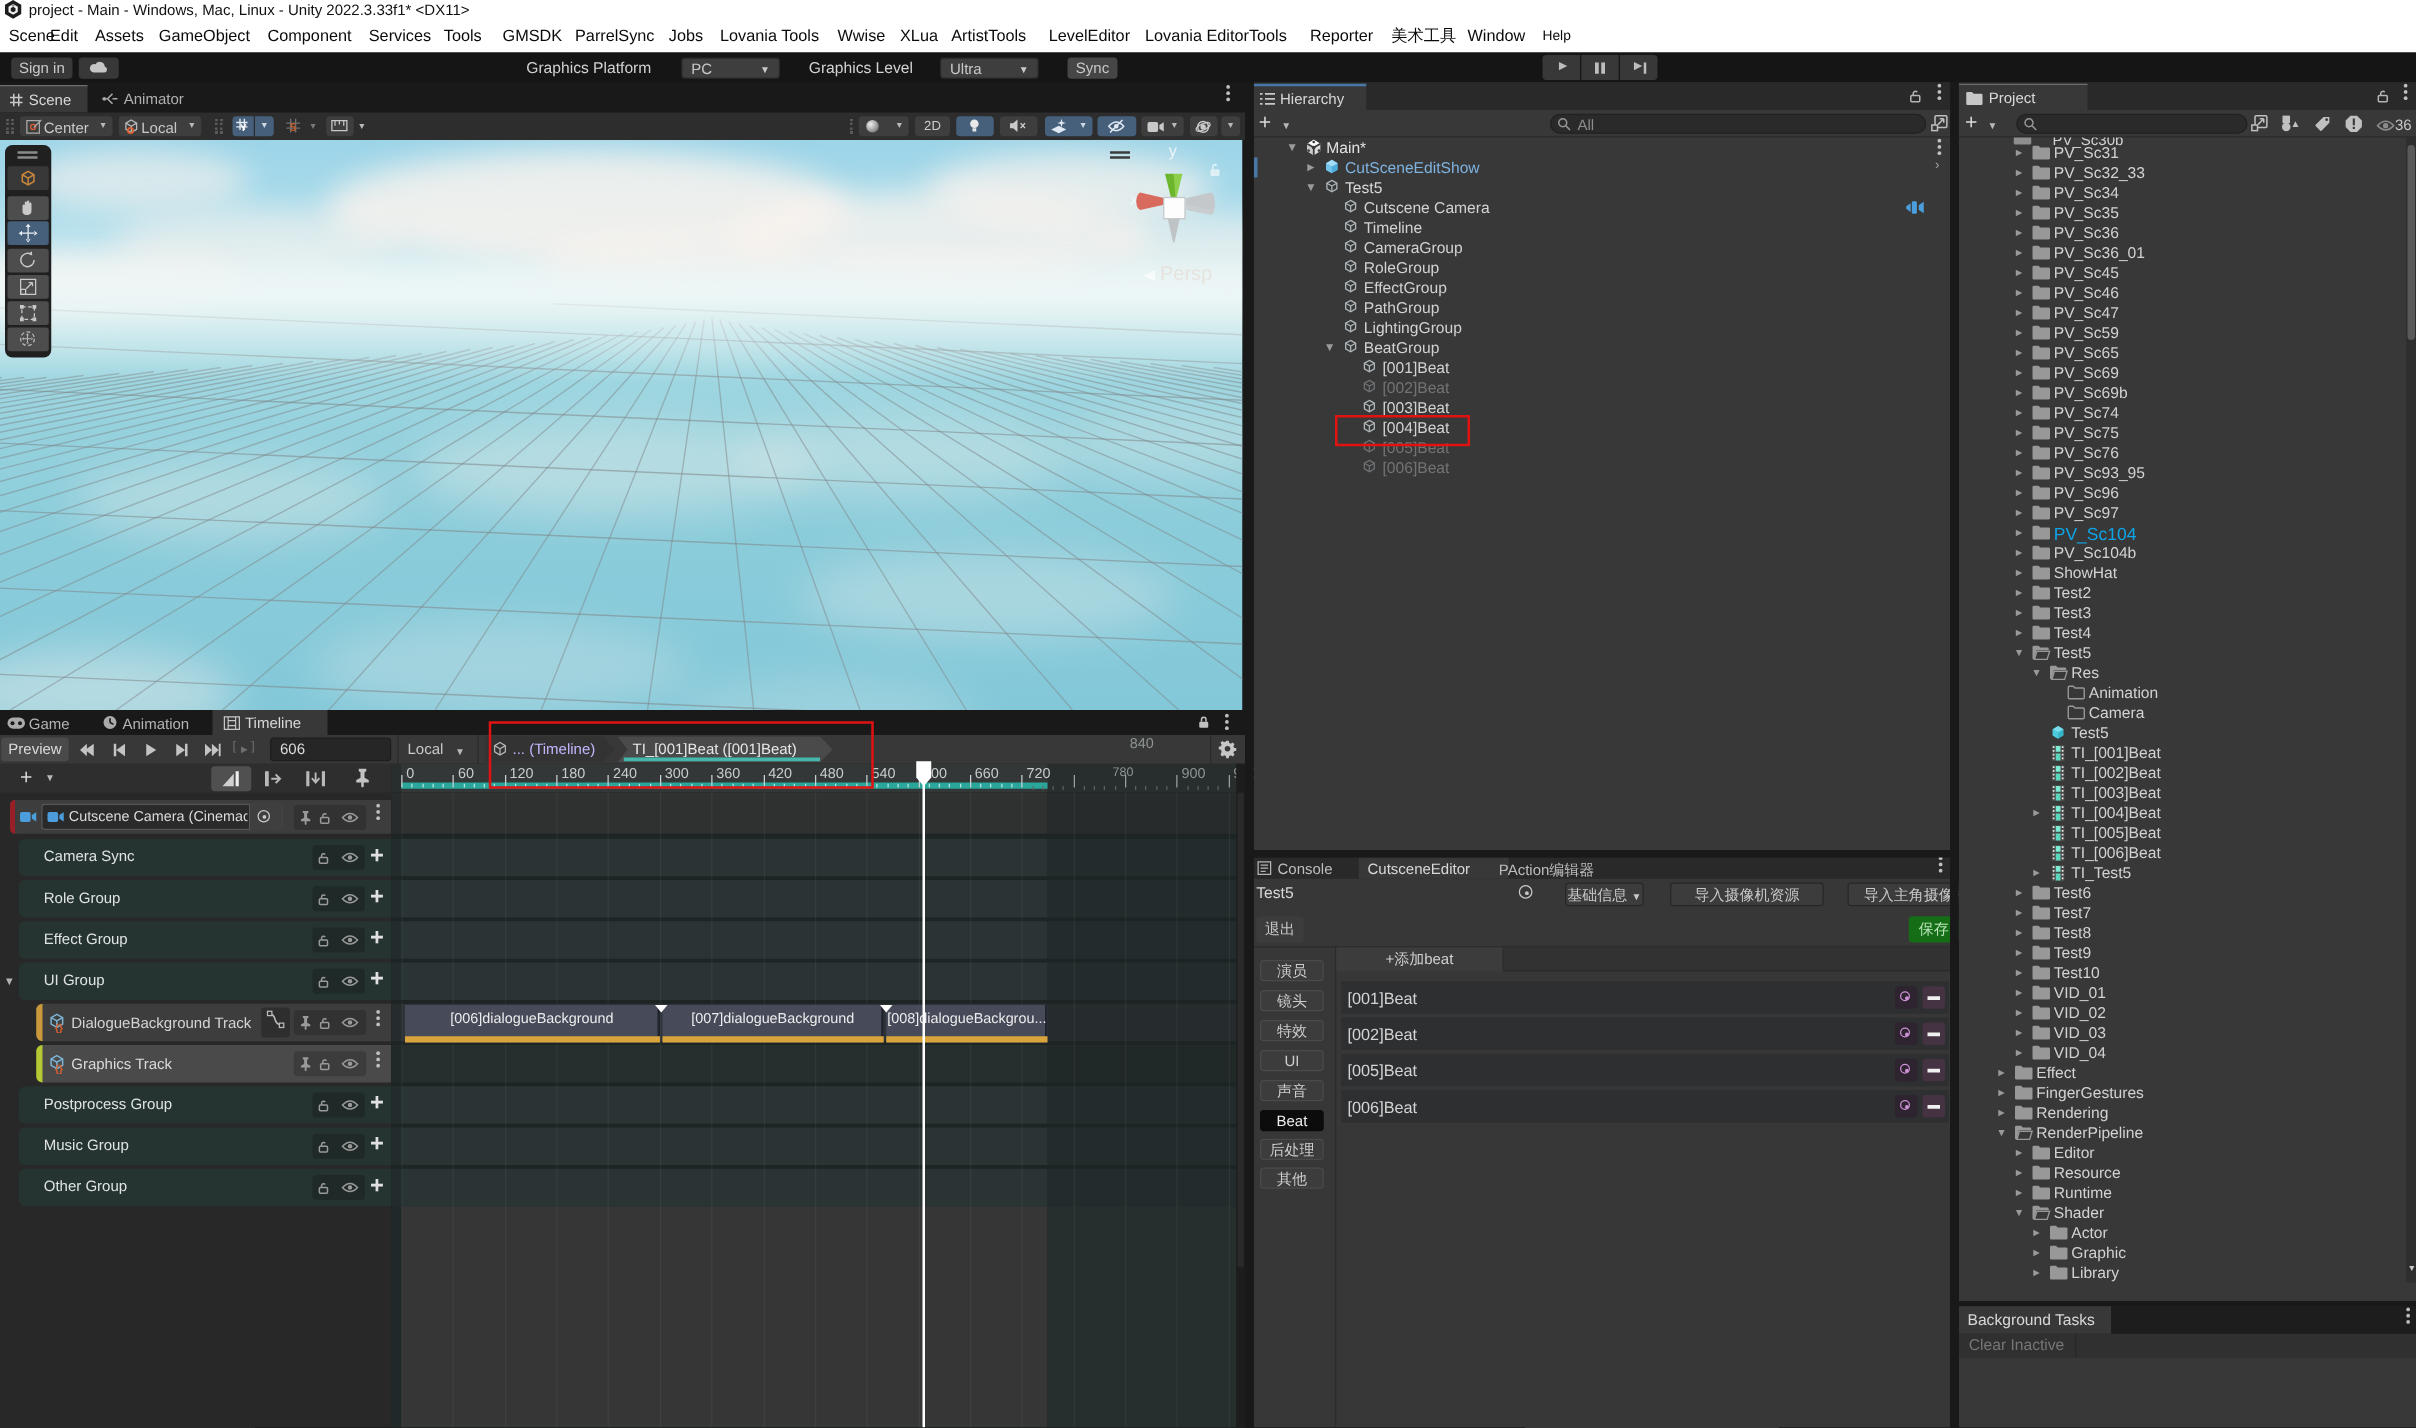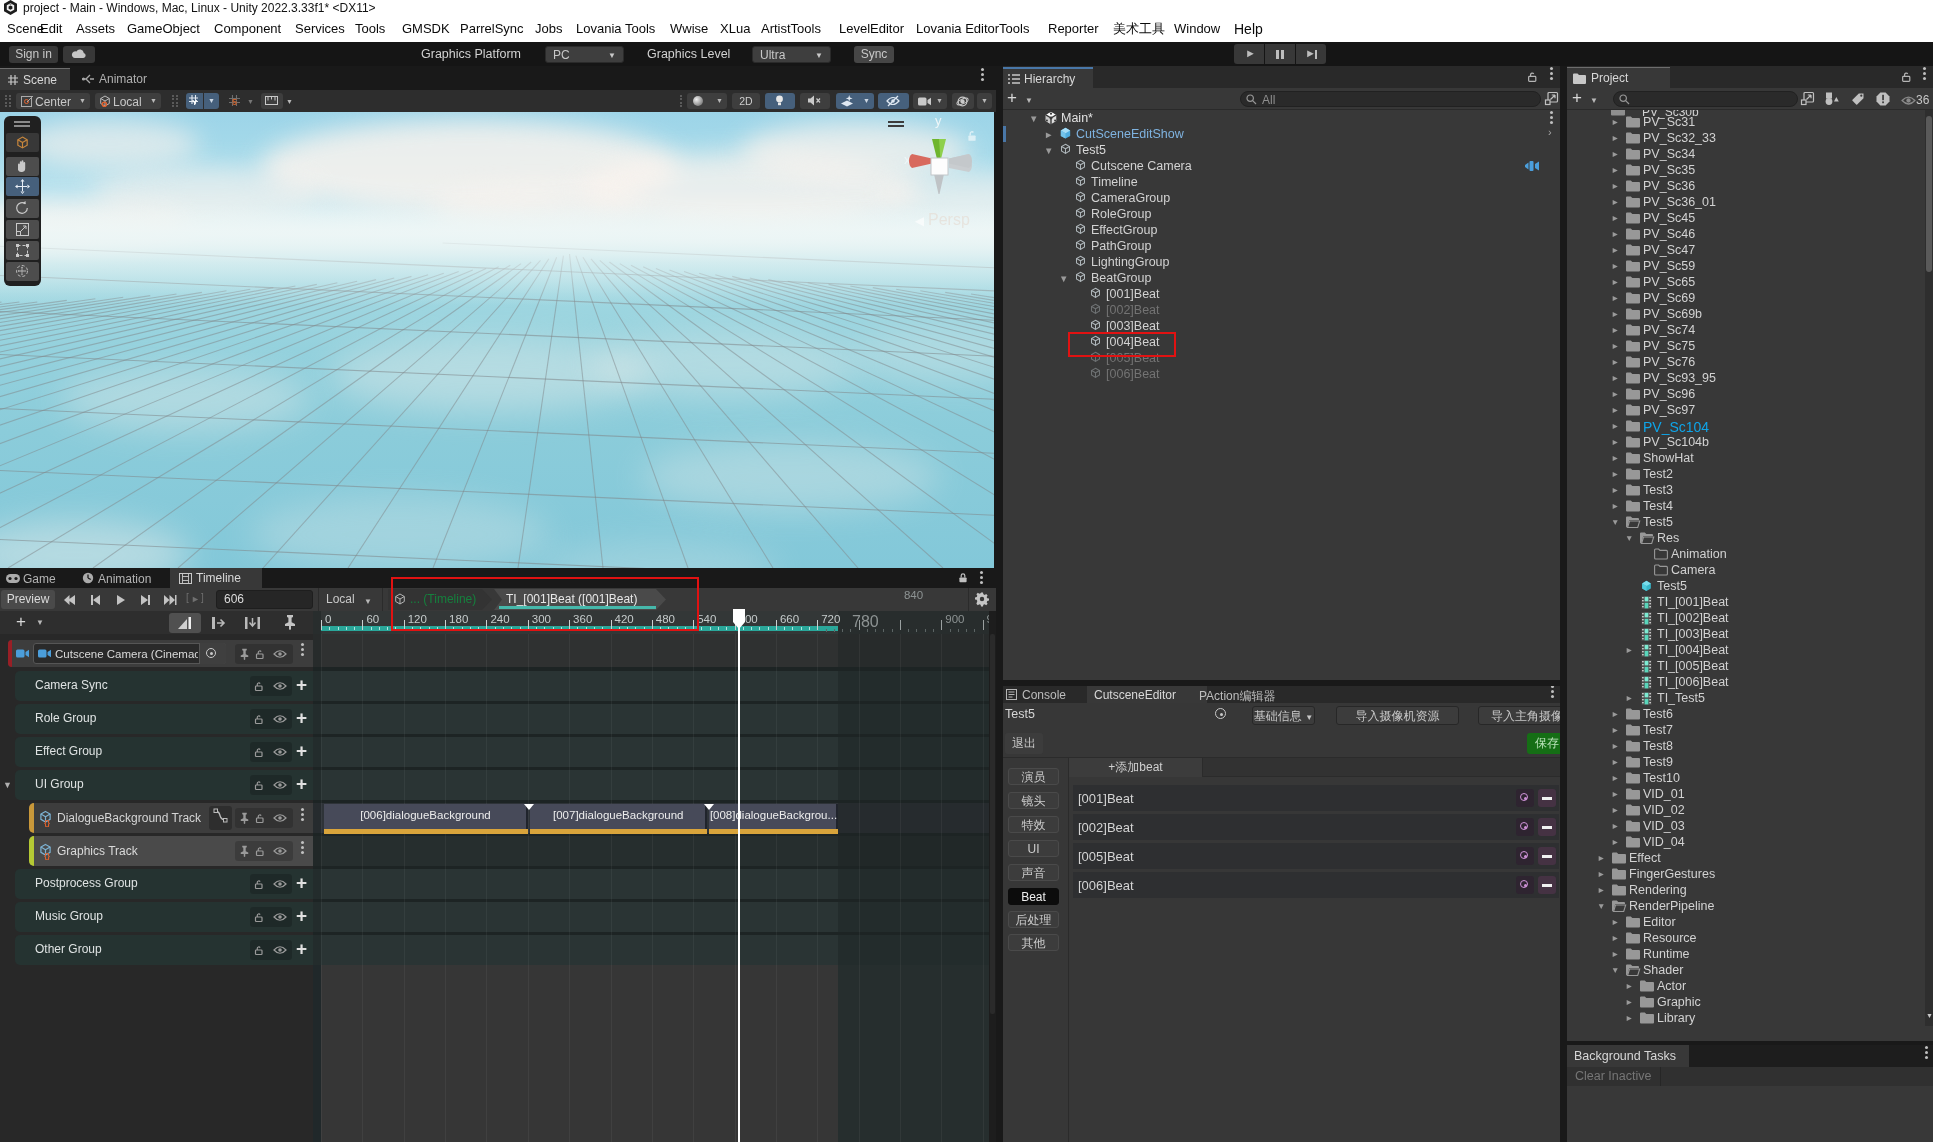--- a/index.html
+++ b/index.html
@@ -37,21 +37,21 @@
       <div class="abs" style="left:535px;top:16px;height:26px;line-height:26px;color:#0a0a0a;font-size:13px">Jobs</div>
       <div class="abs" style="left:576px;top:16px;height:26px;line-height:26px;color:#0a0a0a;font-size:13px">Lovania Tools</div>
       <div class="abs" style="left:670px;top:16px;height:26px;line-height:26px;color:#0a0a0a;font-size:13px">Wwise</div>
       <div class="abs" style="left:720px;top:16px;height:26px;line-height:26px;color:#0a0a0a;font-size:13px">XLua</div>
       <div class="abs" style="left:761px;top:16px;height:26px;line-height:26px;color:#0a0a0a;font-size:13px">ArtistTools</div>
       <div class="abs" style="left:839px;top:16px;height:26px;line-height:26px;color:#0a0a0a;font-size:13px">LevelEditor</div>
       <div class="abs" style="left:916px;top:16px;height:26px;line-height:26px;color:#0a0a0a;font-size:13px">Lovania EditorTools</div>
       <div class="abs" style="left:1048px;top:16px;height:26px;line-height:26px;color:#0a0a0a;font-size:13px">Reporter</div>
       <div class="abs" style="left:1113px;top:16px;height:26px;line-height:26px;color:#0a0a0a;font-size:13px">美术工具</div>
       <div class="abs" style="left:1174px;top:16px;height:26px;line-height:26px;color:#0a0a0a;font-size:13px">Window</div>
-      <div class="abs" style="left:1234px;top:16px;height:26px;line-height:26px;color:#0a0a0a;font-size:14px">Help</div>
+      <div class="abs" style="left:1234px;top:16px;height:26px;line-height:26px;color:#0a0a0a;font-size:11px">Help</div>
     </div>
 
   <div class="abs" style="left:0;top:42px;width:1933px;height:24px;background:#151515"></div>
   <div id="maintoolbar">
       <div class="btn" style="left:9px;top:46px;width:49px;height:17px;line-height:17px;background:#383838">Sign in</div>
       <div class="btn" style="left:63px;top:46px;width:32px;height:17px;background:#383838">
   <svg width="16" height="10" viewBox="0 0 16 10" style="left:8px;top:3px">
           <path d="M4 9 a3.4 3.4 0 1 1 1.4-6.6 a4 4 0 0 1 7.4 1.7 a2.5 2.5 0 0 1 -.4 4.9 z" fill="#c6c6c6"></path>
         </svg>
       </div>
@@ -410,21 +410,21 @@
       <div class="abs" style="left:216px;top:590px;width:97px;height:19px;background:#262626;border:1px solid #1e1e1e;border-radius:3px;line-height:17px;padding-left:7px;color:#dcdcdc">606</div>
       <div class="abs" style="left:318px;top:588px;width:1px;height:23px;background:#2b2b2b"></div>
       <div class="abs" style="left:326px;top:590px;height:19px;line-height:19px;color:#c9c9c9">Local</div>
       <div class="abs" style="left:364px;top:597px;font-size:8px;color:#b8b8b8">▼</div>
       <div class="abs" style="left:382px;top:588px;width:1px;height:23px;background:#2b2b2b"></div>
       <div class="abs" style="left:388px;top:589px;width:104px;height:21px;background:#333333;clip-path:polygon(0 0,94px 0,100% 50%,94px 100%,0 100%)"></div>
       <svg width="12" height="12" viewBox="0 0 12 12" style="left:394px;top:593px">
         <path d="M6 1l4.3 2.5v5L6 11 1.7 8.5v-5z" fill="none" stroke="#b5b5b5" stroke-width="1"></path>
         <path d="M6 11V6 M6 6L1.7 3.5 M6 6l4.3-2.5" stroke="#b5b5b5" stroke-width="1"></path>
       </svg>
-      <div class="abs" style="left:410px;top:590px;height:19px;line-height:19px;color:#15803d">... (Timeline)</div>
+      <div class="abs" style="left:410px;top:590px;height:19px;line-height:19px;color:#c4b5fd">... (Timeline)</div>
       <div class="abs" style="left:494px;top:589px;width:172px;height:21px;background:#4a4a4a;clip-path:polygon(0 0,162px 0,100% 50%,162px 100%,0 100%,8px 50%)"></div>
       <div class="abs" style="left:506px;top:590px;height:19px;line-height:19px;color:#e8e8e8">TI_[001]Beat ([001]Beat)</div>
       <div class="abs" style="left:499px;top:606px;width:157px;height:3px;background:#46b8ab"></div>
       <div class="abs" style="left:968px;top:588px;width:1px;height:23px;background:#2b2b2b"></div>
       <svg width="14" height="14" viewBox="0 0 24 24" style="left:975px;top:592px">
         <path fill="#c6c6c6" d="M10.3 1h3.4l.6 3a8 8 0 0 1 2.3 1l2.6-1.6 2.4 2.4L20 8.4a8 8 0 0 1 1 2.3l3 .6v3.4l-3 .6a8 8 0 0 1-1 2.3l1.6 2.6-2.4 2.4-2.6-1.6a8 8 0 0 1-2.3 1l-.6 3h-3.4l-.6-3a8 8 0 0 1-2.3-1l-2.6 1.6-2.4-2.4L4 15.6a8 8 0 0 1-1-2.3l-3-.6v-3.4l3-.6a8 8 0 0 1 1-2.3L2.4 3.8l2.4-2.4L7.4 3a8 8 0 0 1 2.3-1zM12 8.2a3.8 3.8 0 1 0 0 7.6 3.8 3.8 0 0 0 0-7.6z"></path>
       </svg>
       <div class="abs" style="left:0;top:611px;width:313px;height:23px;background:#2e2e2e"></div>
       <div class="abs" style="left:16px;top:612px;font-size:17px;color:#d8d8d8">+</div>
       <div class="abs" style="left:36px;top:618px;font-size:8px;color:#b8b8b8">▼</div>
@@ -525,21 +525,21 @@
       <div class="abs" style="left:792.4px;top:627px;width:1px;height:3px;background:rgba(235,255,252,.7)"></div>
       <div class="abs" style="left:800.7px;top:627px;width:1px;height:3px;background:rgba(235,255,252,.7)"></div>
       <div class="abs" style="left:808.9px;top:627px;width:1px;height:3px;background:rgba(235,255,252,.7)"></div>
       <div class="abs" style="left:817.2px;top:620px;width:1px;height:10px;background:#c9d1d1"></div>
       <div class="abs" style="left:821.2px;top:613px;font-size:11.5px;color:#c6cccc">720</div>
       <div class="abs" style="left:825.5px;top:629px;width:1px;height:3px;background:#5c6464"></div>
       <div class="abs" style="left:833.7px;top:629px;width:1px;height:3px;background:#5c6464"></div>
       <div class="abs" style="left:842.0px;top:629px;width:1px;height:3px;background:#5c6464"></div>
       <div class="abs" style="left:850.3px;top:629px;width:1px;height:3px;background:#5c6464"></div>
       <div class="abs" style="left:858.6px;top:620px;width:1px;height:10px;background:#9aa0a0"></div>
-      <div class="abs" style="left:852px;top:613px;font-size:16px;color:#8d9393">780</div>
+      <div class="abs" style="left:890px;top:613px;font-size:10px;color:#8d9393">780</div>
       <div class="abs" style="left:866.8px;top:629px;width:1px;height:3px;background:#5c6464"></div>
       <div class="abs" style="left:875.1px;top:629px;width:1px;height:3px;background:#5c6464"></div>
       <div class="abs" style="left:883.4px;top:629px;width:1px;height:3px;background:#5c6464"></div>
       <div class="abs" style="left:891.6px;top:629px;width:1px;height:3px;background:#5c6464"></div>
       <div class="abs" style="left:899.9px;top:620px;width:1px;height:10px;background:#9aa0a0"></div>
       <div class="abs" style="left:903.9px;top:589px;font-size:11.5px;color:#8d9393">840</div>
       <div class="abs" style="left:908.2px;top:629px;width:1px;height:3px;background:#5c6464"></div>
       <div class="abs" style="left:916.4px;top:629px;width:1px;height:3px;background:#5c6464"></div>
       <div class="abs" style="left:924.7px;top:629px;width:1px;height:3px;background:#5c6464"></div>
       <div class="abs" style="left:933.0px;top:629px;width:1px;height:3px;background:#5c6464"></div>

